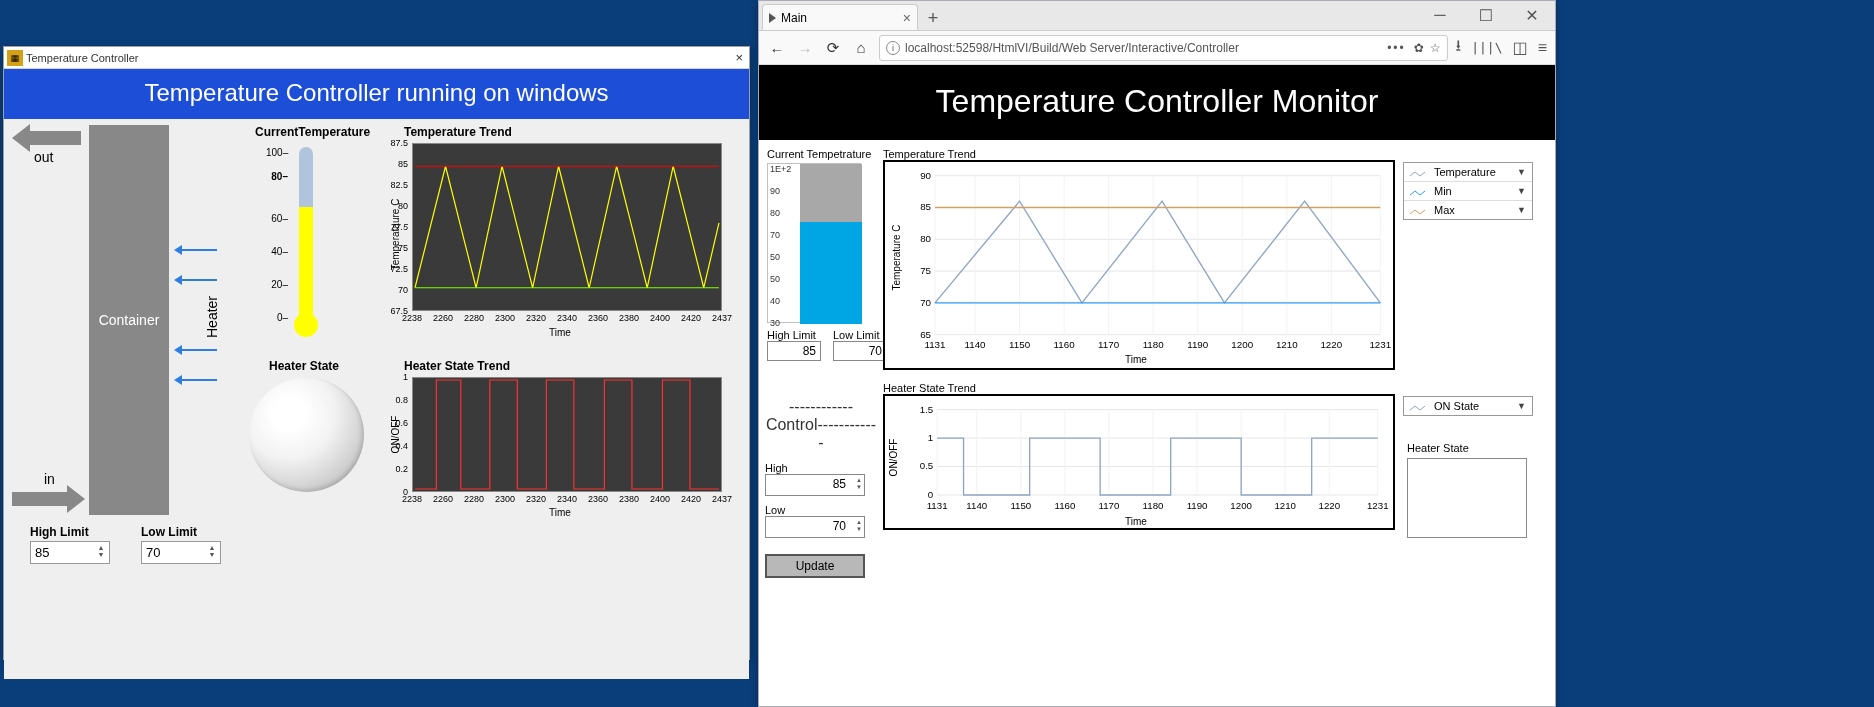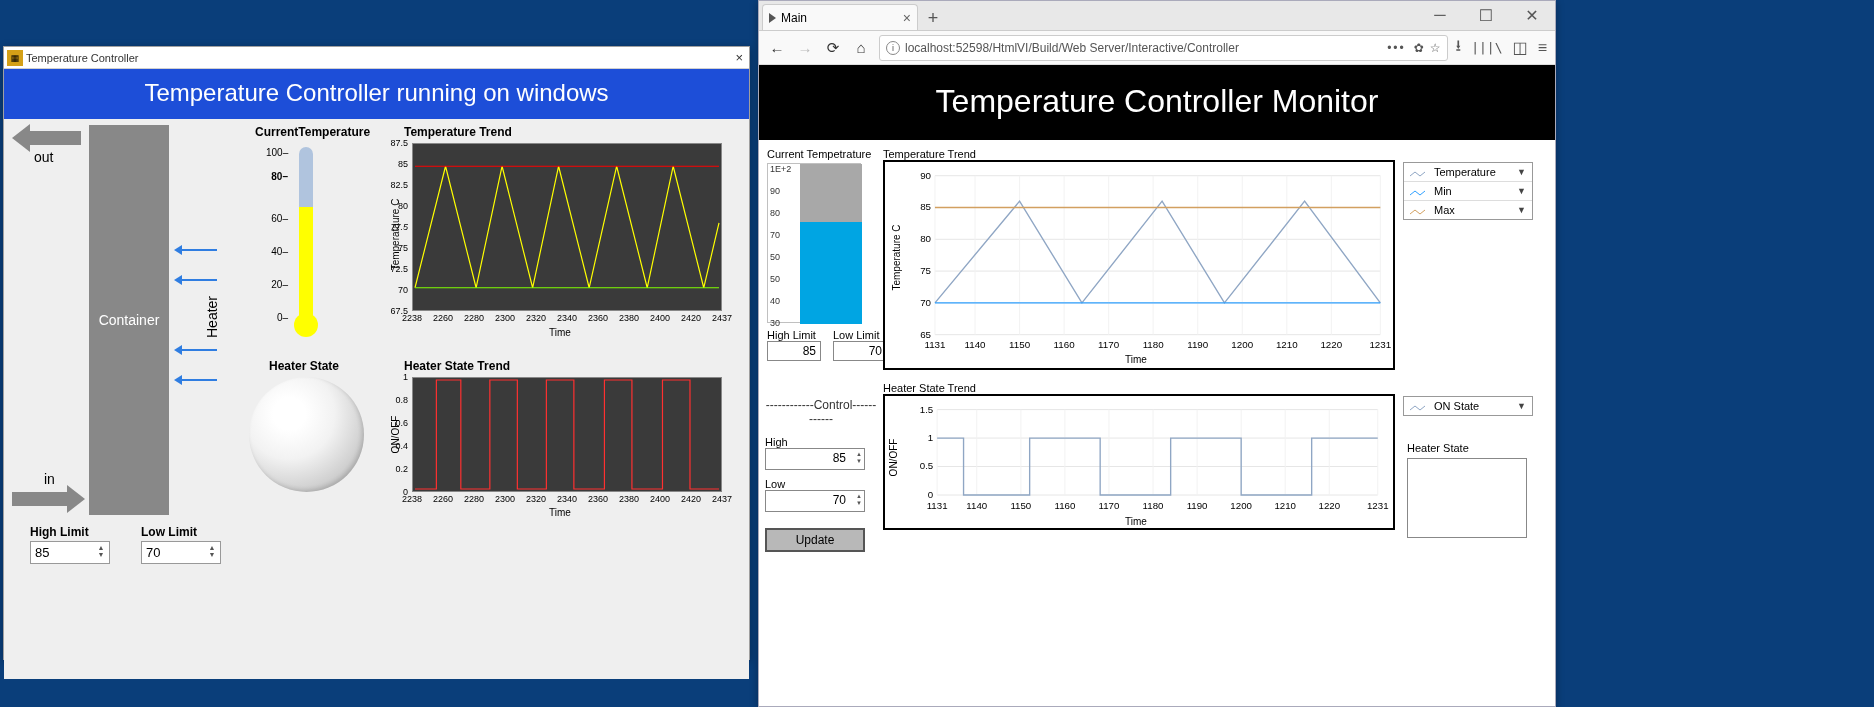--- a/index.html
+++ b/index.html
@@ -85,21 +85,21 @@
 
 .web-chart { border:2px solid #000; position:relative; background:#fff; }
 .web-chart svg { display:block; width:100%; height:100%; }
 
 .legend-box { border:1px solid #999; background:#fff; font-size:11px; }
 .legend-row { display:flex; align-items:center; padding:3px 6px; border-bottom:1px solid #ddd; position:relative; }
 .legend-row:last-child { border-bottom:none; }
 .legend-swatch { width:18px; height:8px; margin-right:6px; }
 .legend-caret { position:absolute; right:6px; font-size:9px; color:#444; }
 
-.ctrl-divider { font-size:12px; color:#333; text-align:center; letter-spacing:0; }
+.ctrl-divider { font-size:16px; color:#333; text-align:center; letter-spacing:0; }
 
 .num-input { border:1px solid #888; width:100px; height:22px; font-size:12px; text-align:right; padding:2px 18px 2px 4px; position:relative; }
 .num-spin { position:absolute; right:2px; top:2px; display:flex; flex-direction:column; }
 .num-spin span { font-size:6px; line-height:7px; color:#555; }
 
 .update-btn { border:2px solid #555; background:#b8b8b8; width:100px; height:24px; font-size:12px; cursor:pointer; }
 
 .hs-box { border:1px solid #888; width:120px; height:80px; margin-top:4px; }
 
 .axis-label-v { position:absolute; font-size:10px; transform:rotate(-90deg); transform-origin:center; }

